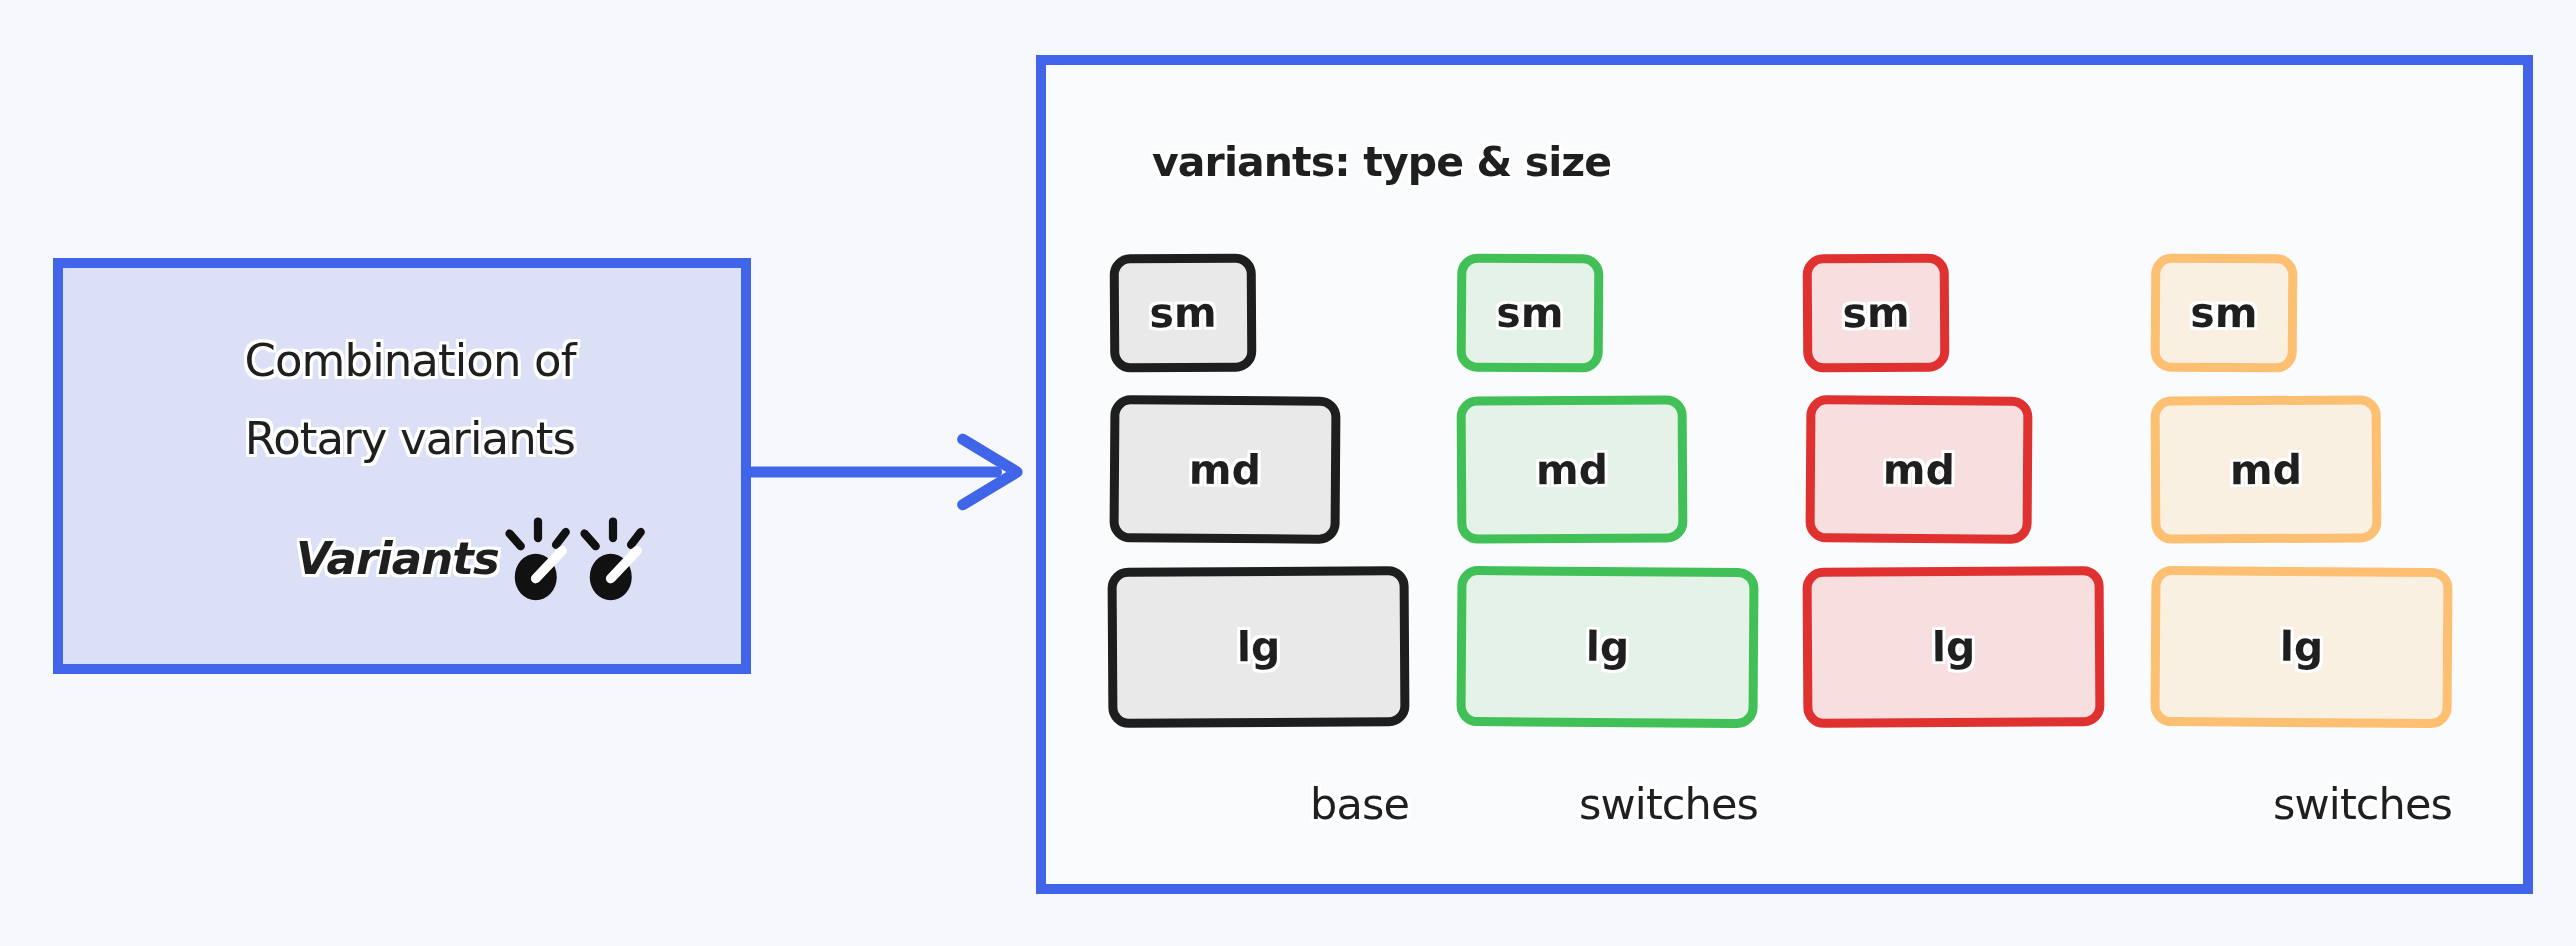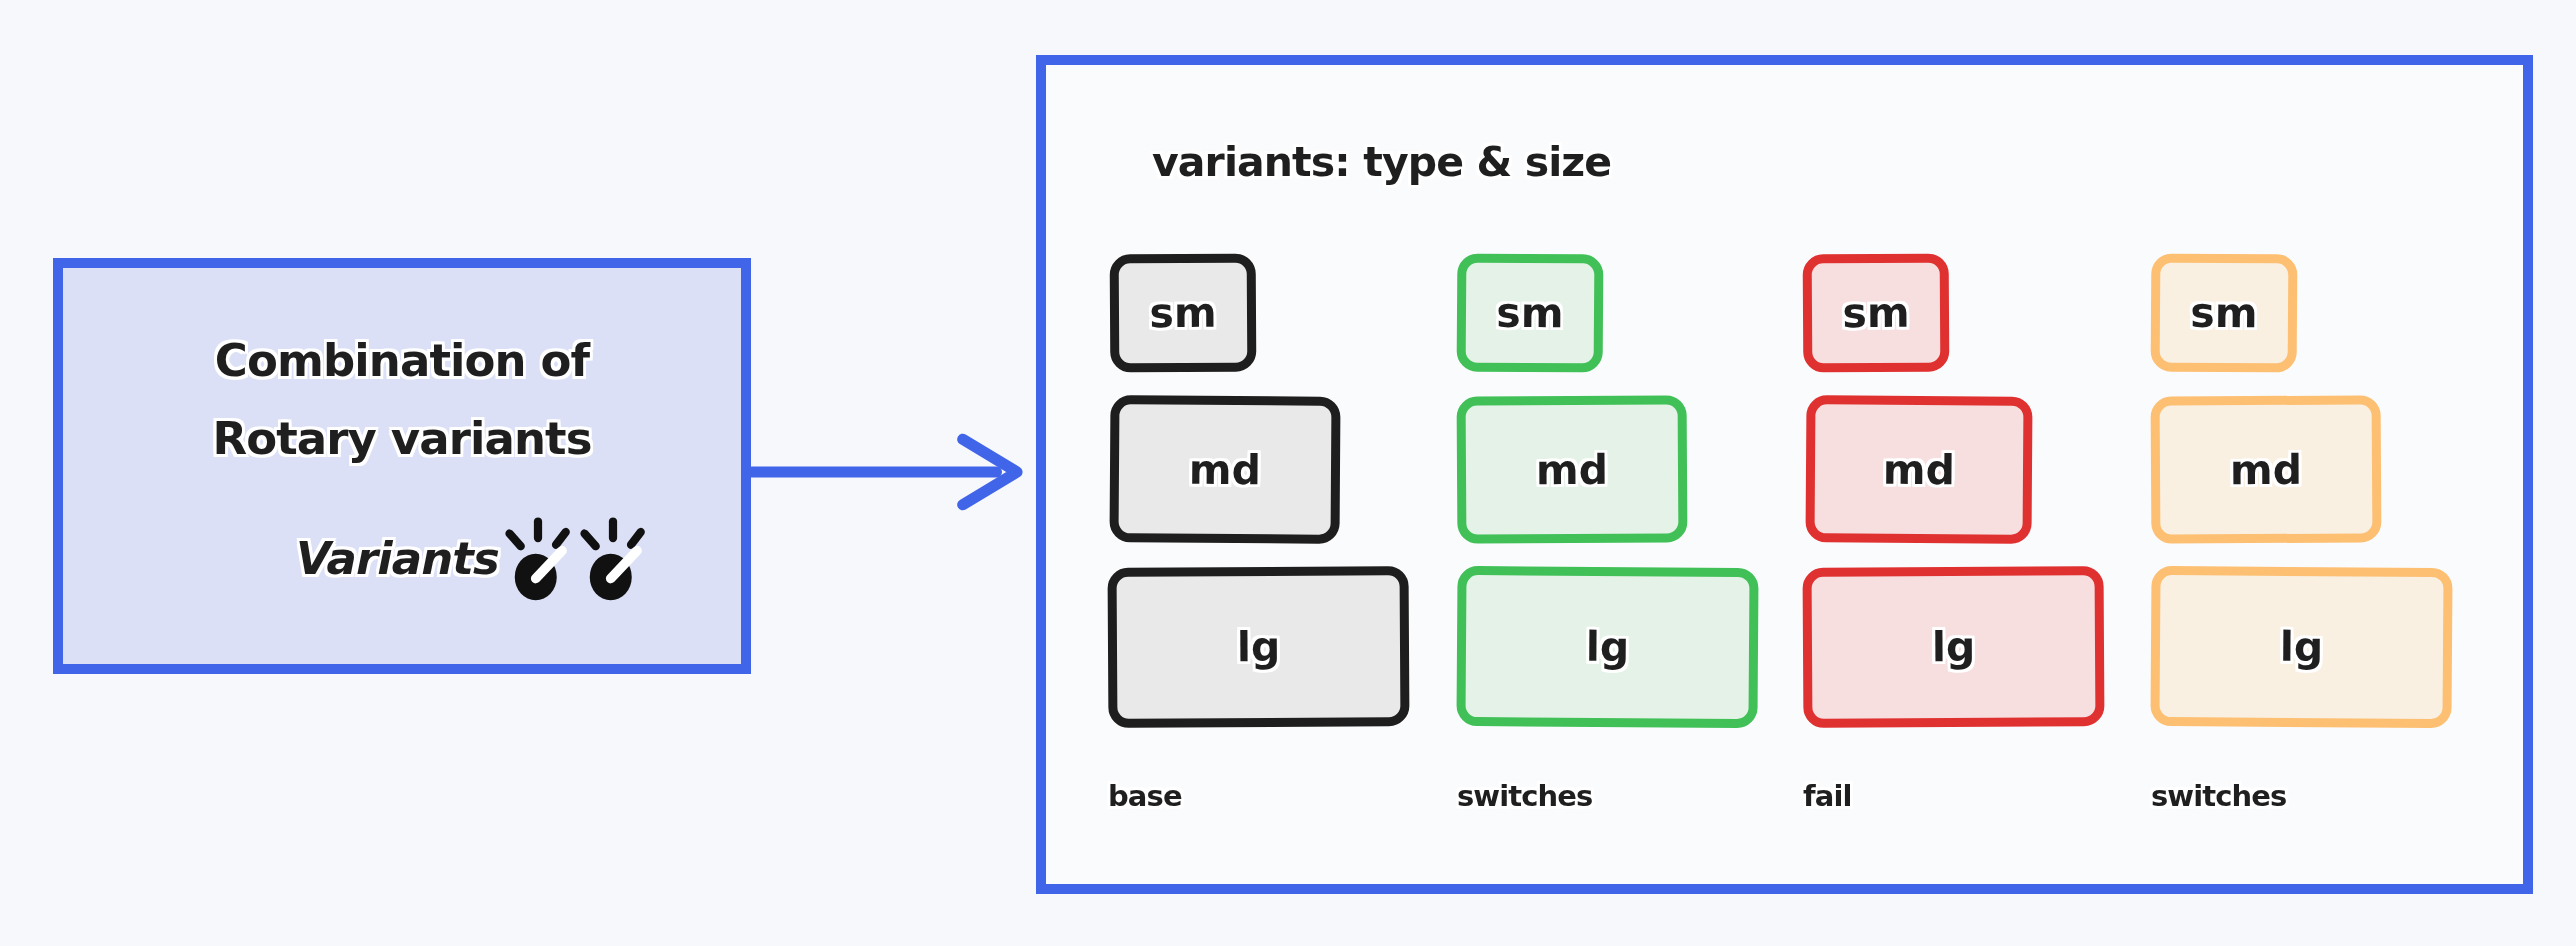--- a/index.html
+++ b/index.html
@@ -14,22 +14,23 @@
       -2.8px -2.8px 0 #fff, 2.8px -2.8px 0 #fff, -2.8px 2.8px 0 #fff, 2.8px 2.8px 0 #fff,
       0 -2.8px 0 #fff, 0 2.8px 0 #fff, -2.8px 0 0 #fff, 2.8px 0 0 #fff;
   }
   
   .source-box{
     position:absolute;left:53px;top:258px;width:698px;height:416px;
     box-sizing:border-box;border:10.3px solid #4165e8;background:#dbe0f6;
   }
   .source-title{
     position:absolute;left:0;top:54px;width:100%;
-    text-align:center;font-size:45px;font-weight:700;line-height:78px;
+    text-align:center;font-size:45px;font-weight:400;line-height:78px;
     letter-spacing:-0.9px;
+    padding-left:8px;
   }
   .variants-row{
     position:absolute;left:233px;top:244px;height:93px;
     display:flex;align-items:center;font-style:italic;
   }
   .variants-label{font-size:45px;font-weight:700;letter-spacing:-0.9px;}
   .knob{width:75px;height:90px;display:block;}
   
   .arrow-svg{position:absolute;left:746px;top:427px;width:299px;height:90px;}
   
@@ -43,22 +44,22 @@
   }
   .cell{
     position:absolute;box-sizing:border-box;
     border:9.3px solid #000;border-radius:20.5px;
     display:flex;align-items:center;justify-content:center;
     font-size:41px;font-weight:700;
     transform:rotate(-0.35deg);
   }
   .cell.alt{transform:rotate(0.4deg);}
   .col-label{
-    position:absolute;text-align:left;
-    font-size:29px;font-weight:700;letter-spacing:-0.9px;
+    position:absolute;text-align:right;
+    font-size:43px;font-weight:400;letter-spacing:-0.9px;
   }
 </style>
 </head>
 <body>
 
 <div class="source-box">
   <div class="source-title halo">
     <div>Combination of</div>
     <div>Rotary variants</div>
   </div>
@@ -95,20 +96,19 @@
   <div class="col-label halo" style="left:62px;top:714px;width:301px;">base</div>
 
   <div class="cell alt halo" style="left: 411px; top: 189px; width: 146px; height: 118px; border-color: rgb(64, 192, 87); background-color: rgb(228, 242, 231);">sm</div>
   <div class="cell halo" style="left: 411px; top: 331px; width: 230px; height: 147px; border-color: rgb(64, 192, 87); background-color: rgb(228, 242, 231);">md</div>
   <div class="cell alt halo" style="left: 411px; top: 502px; width: 301px; height: 160px; border-color: rgb(64, 192, 87); background-color: rgb(228, 242, 231);">lg</div>
   <div class="col-label halo" style="left:411px;top:714px;width:301px;">switches</div>
 
   <div class="cell halo" style="left: 757px; top: 189px; width: 146px; height: 118px; border-color: rgb(224, 49, 49); background-color: rgb(247, 222, 223);">sm</div>
   <div class="cell alt halo" style="left: 760px; top: 331px; width: 226px; height: 147px; border-color: rgb(224, 49, 49); background-color: rgb(247, 222, 223);">md</div>
   <div class="cell halo" style="left: 757px; top: 502px; width: 301px; height: 160px; border-color: rgb(224, 49, 49); background-color: rgb(247, 222, 223);">lg</div>
-  <div class="col-label halo" style="left:757px;top:714px;width:301px;">fail</div>
 
   <div class="cell alt halo" style="left: 1105px; top: 189px; width: 146px; height: 118px; border-color: rgb(253, 191, 114); background-color: rgb(249, 240, 226);">sm</div>
   <div class="cell halo" style="left: 1105px; top: 331px; width: 230px; height: 147px; border-color: rgb(253, 191, 114); background-color: rgb(249, 240, 226);">md</div>
   <div class="cell alt halo" style="left: 1105px; top: 502px; width: 301px; height: 160px; border-color: rgb(253, 191, 114); background-color: rgb(249, 240, 226);">lg</div>
   <div class="col-label halo" style="left:1105px;top:714px;width:301px;">switches</div>
 </div>
 
 
 </body></html>

